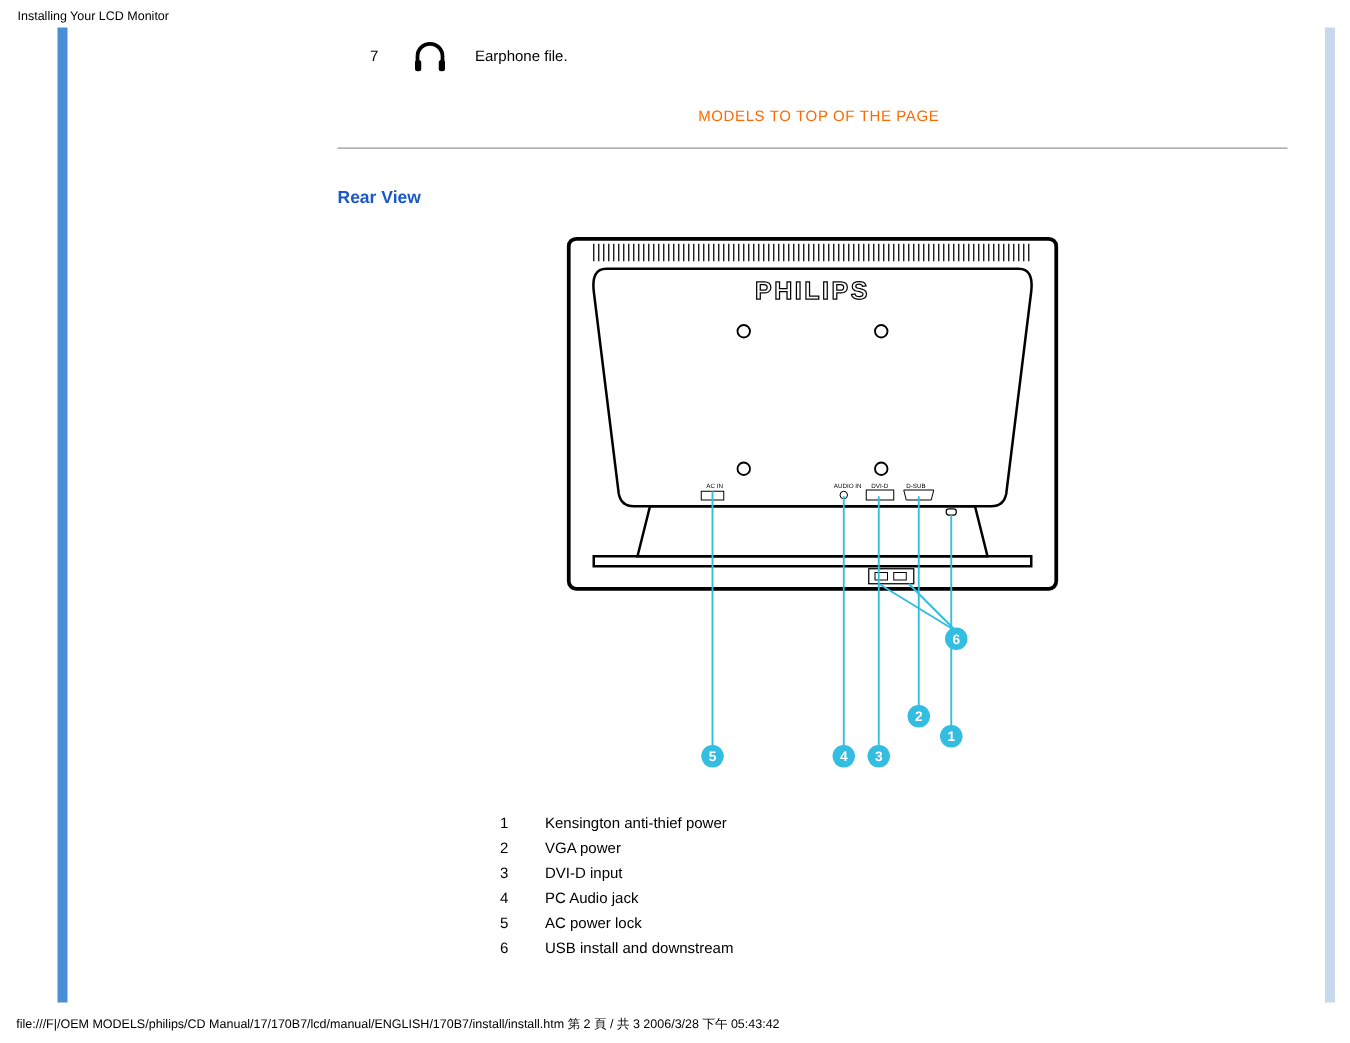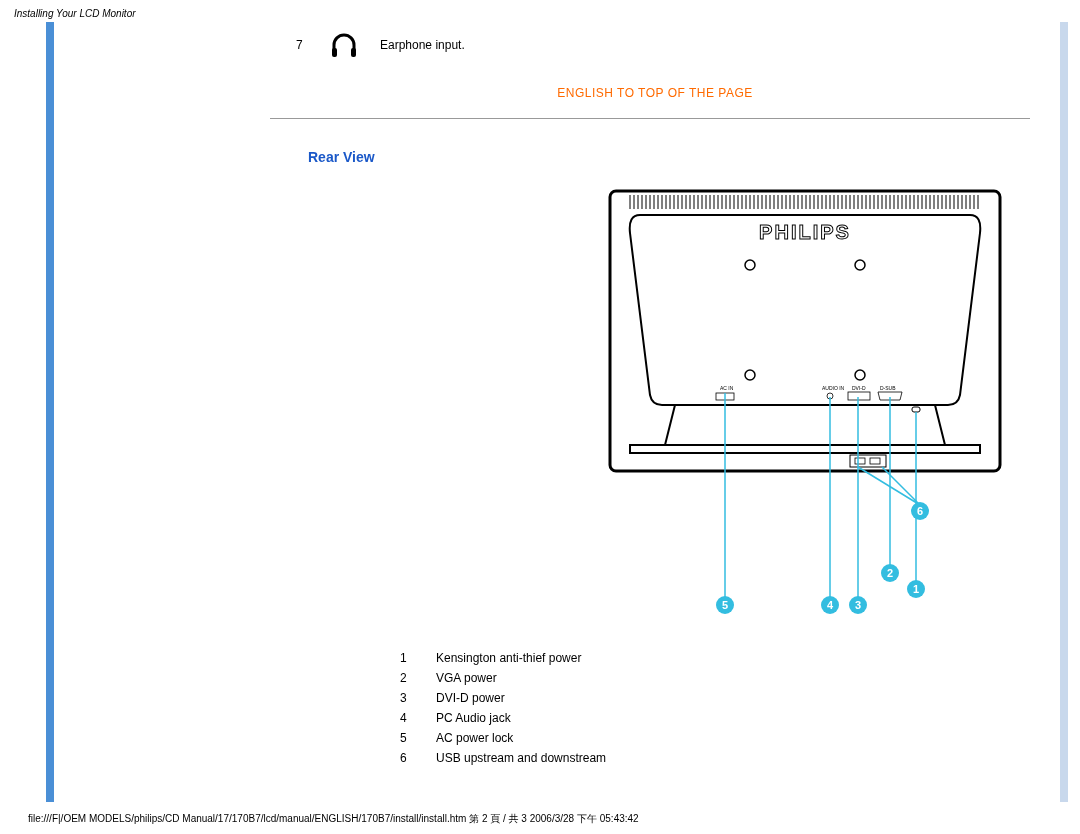--- a/index.html
+++ b/index.html
@@ -11,21 +11,20 @@
     height: 834px;
     position: relative;
     background: #fff;
   }
   .page-header {
     position: absolute;
     top: 8px;
     left: 14px;
     font-size: 10px;
     color: #000;
-    font-style: italic;
   }
   .left-stripe {
     position: absolute;
     top: 22px;
     left: 46px;
     width: 8px;
     height: 780px;
     background: #4a8fd6;
   }
   .right-stripe {
@@ -65,42 +64,41 @@
     border: none;
     border-top: 1px solid #999;
     margin: 0 0 30px 0;
     width: 760px;
   }
   .section-heading {
     color: #1a58c8;
     font-weight: bold;
     font-size: 14px;
     margin-bottom: 20px;
-    margin-left: 38px;
   }
   .diagram-wrap {
     width: 760px;
-    text-align: right;
+    text-align: center;
   }
   .diagram-wrap svg { display: inline-block; }
   .rear-list {
     margin-top: 20px;
     margin-left: 130px;
   }
   .rear-list .row {
     display: flex;
     gap: 24px;
     line-height: 20px;
     font-size: 12px;
   }
   .rear-list .row .n { width: 12px; }
   .footer-path {
     position: absolute;
     bottom: 8px;
-    left: 28px;
+    left: 13px;
     font-size: 10px;
     color: #000;
   }
 </style>
 </head>
 <body>
 
 <div class="page-header">Installing Your LCD Monitor</div>
 <div class="left-stripe"></div>
 <div class="right-stripe"></div>
@@ -109,25 +107,25 @@
 
   <div class="item-row">
     <span class="item-num">7</span>
     <span class="headphone-icon">
       <svg width="28" height="26" viewBox="0 0 28 26">
         <path d="M 4 20 L 4 13 A 10 10 0 0 1 24 13 L 24 20" fill="none" stroke="#000" stroke-width="3"></path>
         <rect x="2" y="16" width="5" height="9" rx="2" fill="#000"></rect>
         <rect x="21" y="16" width="5" height="9" rx="2" fill="#000"></rect>
       </svg>
     </span>
-    <span>Earphone input.</span>
+    <span>Earphone file.</span>
   </div>
 
   <div class="return-link">
-    <a href="#">ENGLISH TO TOP OF THE PAGE</a>
+    <a href="#">MODELS TO TOP OF THE PAGE</a>
   </div>
 
   <hr class="sep">
 
   <div class="section-heading">Rear View</div>
 
   <div class="diagram-wrap">
     <svg width="450" height="440" viewBox="0 0 450 440">
 
       <rect x="30" y="6" width="390" height="280" rx="6" fill="none" stroke="#000" stroke-width="3"></rect>
@@ -287,31 +285,31 @@
     <div class="row">
         <span class="n">1</span>
         <span>Kensington anti-thief power</span>
       </div>
     <div class="row">
         <span class="n">2</span>
         <span>VGA power</span>
       </div>
     <div class="row">
         <span class="n">3</span>
-        <span>DVI-D power</span>
+        <span>DVI-D input</span>
       </div>
     <div class="row">
         <span class="n">4</span>
         <span>PC Audio jack</span>
       </div>
     <div class="row">
         <span class="n">5</span>
         <span>AC power lock</span>
       </div>
     <div class="row">
         <span class="n">6</span>
-        <span>USB upstream and downstream</span>
+        <span>USB install and downstream</span>
       </div>
   </div>
 
 </div>
 
 <div class="footer-path">file:///F|/OEM MODELS/philips/CD Manual/17/170B7/lcd/manual/ENGLISH/170B7/install/install.htm 第 2 頁 / 共 3 2006/3/28 下午 05:43:42</div>
 
 </body></html>

